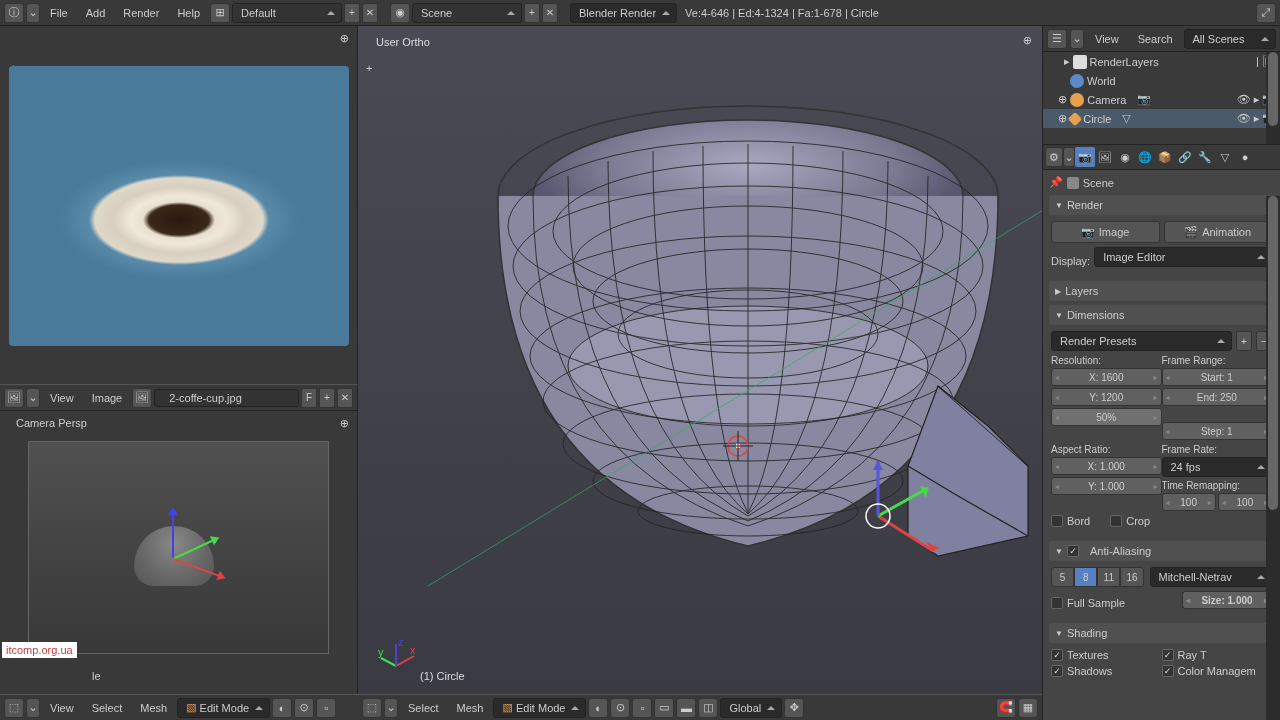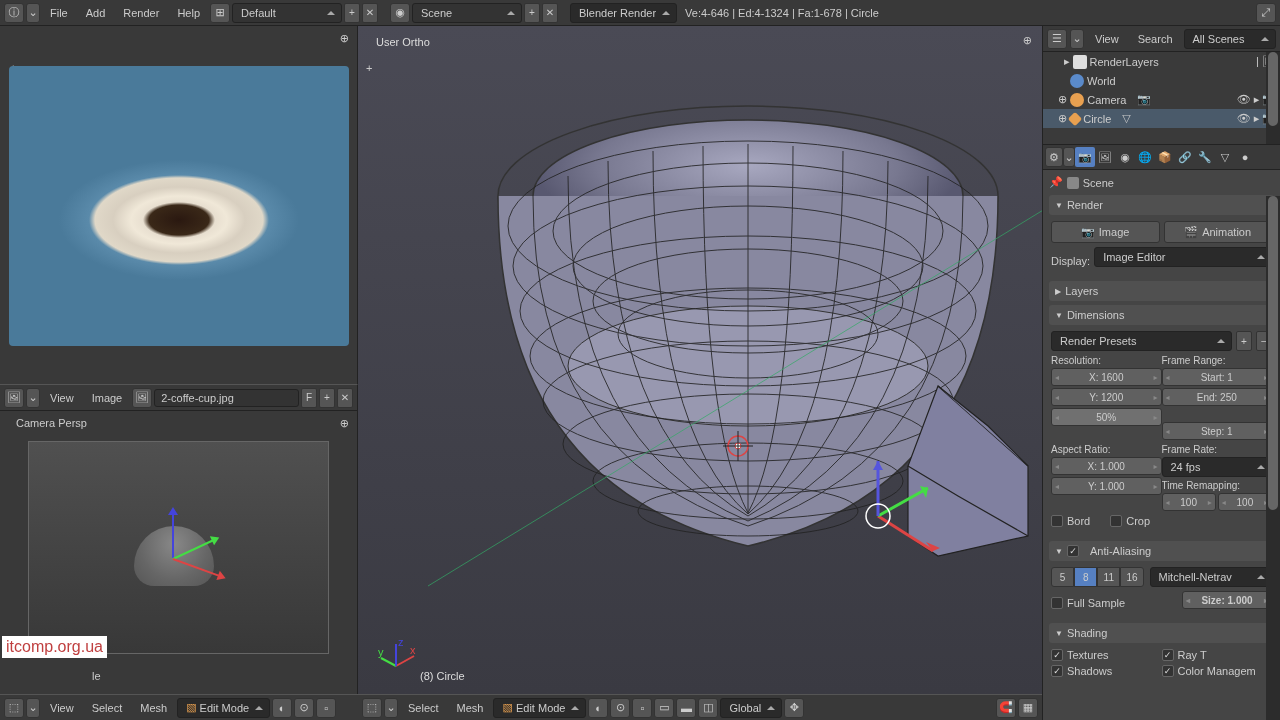--- a/index.html
+++ b/index.html
@@ -10,21 +10,21 @@
 .dropdown{background:#333;border:1px solid #222;border-radius:3px;height:20px;padding:0 20px 0 8px;display:flex;align-items:center;min-width:110px;position:relative;}
 .dropdown::after{content:"";position:absolute;right:6px;top:7px;border-left:4px solid transparent;border-right:4px solid transparent;border-bottom:4px solid #aaa;}
 .dropdown.dark{background:#2a2a2a;}
 .small-btn{width:16px;height:20px;background:#555;border:1px solid #333;border-radius:2px;display:flex;align-items:center;justify-content:center;cursor:pointer;font-size:10px;}
 .status-text{padding:0 6px;white-space:nowrap;}
 .main{display:flex;height:694px;}
 .left-col{width:358px;display:flex;flex-direction:column;}
 .ref-panel{height:358px;background:#393939;border-right:1px solid #222;position:relative;padding:6px;}
 .ref-img{width:340px;height:280px;margin:34px auto 0;background:radial-gradient(ellipse 120px 60px at 50% 55%,#2a1810 0%,#3a2818 25%,#e8dfd0 30%,#f0e8d8 40%,#d8cfc0 55%,#e0d8c8 70%,#5a8aaa 75%,#4a7a9a 100%);border-radius:4px;position:relative;}
 .img-toolbar{height:26px;background:#393939;border-top:1px solid #555;border-right:1px solid #222;display:flex;align-items:center;padding:0 4px;gap:2px;}
-.text-field{background:#333;border:1px solid #222;border-radius:3px;height:18px;padding:0 6px;display:flex;align-items:center;flex:1;}
+.text-field{background:#333;border:1px solid #222;border-radius:3px;height:18px;padding:0 14px;display:flex;align-items:center;flex:1;}
 .cam-panel{flex:1;background:#393939;border-right:1px solid #222;border-top:1px solid #222;position:relative;}
 .cam-label{position:absolute;top:6px;left:16px;}
 .cam-view{position:absolute;top:30px;left:28px;right:28px;bottom:40px;background:linear-gradient(180deg,#505050 0%,#383838 100%);border:1px solid #666;}
 .cup-mini{position:absolute;top:40%;left:35%;width:80px;height:60px;background:radial-gradient(ellipse at 50% 30%,#888 0%,#666 60%,#555 100%);border-radius:40px 40px 20px 20px;}
 .gizmo-mini{position:absolute;top:55%;left:48%;}
 .axis-r{position:absolute;width:50px;height:2px;background:#d44;transform:rotate(20deg);transform-origin:left;}
 .axis-r::after{content:"";position:absolute;right:-6px;top:-4px;border-left:8px solid #d44;border-top:5px solid transparent;border-bottom:5px solid transparent;}
 .axis-g{position:absolute;width:45px;height:2px;background:#4d4;transform:rotate(-25deg);transform-origin:left;}
 .axis-g::after{content:"";position:absolute;right:-6px;top:-4px;border-left:8px solid #4d4;border-top:5px solid transparent;border-bottom:5px solid transparent;}
 .axis-b{position:absolute;width:2px;height:45px;background:#44d;bottom:0;left:-1px;}
@@ -64,21 +64,21 @@
 .num-field::after{content:"▸";position:absolute;right:3px;font-size:8px;color:#888;}
 .two-col{display:flex;}
 .col{flex:1;}
 .col-label{font-size:10px;margin-bottom:2px;}
 .checkbox{width:12px;height:12px;background:#333;border:1px solid #666;border-radius:2px;display:inline-flex;align-items:center;justify-content:center;}
 .checkbox.checked::after{content:"✓";font-size:9px;color:#ddd;}
 .sample-btns{display:flex;gap:0;margin-bottom:4px;}
 .sample-btn{background:#555;border:1px solid #333;height:20px;flex:1;display:flex;align-items:center;justify-content:center;cursor:pointer;font-size:10px;}
 .sample-btn:first-child{border-radius:3px 0 0 3px;}
 .sample-btn.active{background:#5680c2;}
-.watermark{position:absolute;bottom:36px;left:2px;background:#fff;color:#c04040;padding:2px 4px;font-size:16px;}
+.watermark{position:absolute;bottom:36px;left:2px;background:#fff;color:#c04040;padding:2px 4px;font-size:11px;}
 .scrollbar-v{position:absolute;right:0;top:26px;bottom:0;width:14px;background:#2c2c2c;}
 .scrollbar-thumb{position:absolute;left:2px;right:2px;top:0;height:60%;background:#666;border-radius:5px;}
 </style>
 </head>
 <body>
 
 <div class="topbar">
   <div class="icon-btn">ⓘ</div>
   <div class="icon-btn" style="width:14px;">⌄</div>
   <div class="menu-item">File</div>
@@ -210,21 +210,21 @@
             <polygon points="55,35 48,26 62,32" fill="#d44"></polygon>
           <line x1="0" y1="0" x2="50" y2="-28" stroke="#4d4" stroke-width="3"></line>
             <polygon points="50,-28 42,-30 48,-18" fill="#4d4"></polygon>
           <line x1="0" y1="0" x2="0" y2="-55" stroke="#55d" stroke-width="3"></line>
             <polygon points="0,-55 -5,-46 5,-46" fill="#55d"></polygon>
           <circle r="12" fill="none" stroke="#fff" stroke-width="1.5"></circle>
         </g>
 
         <line x1="0" y1="520" x2="720" y2="80" stroke="#3a6" stroke-width="1" opacity="0.7"></line>
       </svg>
-      <div class="obj-label">(8) Circle</div>
+      <div class="obj-label">(1) Circle</div>
       <svg class="axis-indicator" viewBox="0 0 40 40">
         <line x1="20" y1="30" x2="38" y2="20" stroke="#d44" stroke-width="2"></line>
           <text x="34" y="18" fill="#d44" font-size="8">x</text>
         <line x1="20" y1="30" x2="5" y2="22" stroke="#4d4" stroke-width="2"></line>
           <text x="2" y="20" fill="#4d4" font-size="8">y</text>
         <line x1="20" y1="30" x2="20" y2="8" stroke="#44d" stroke-width="2"></line>
           <text x="22" y="10" fill="#44d" font-size="8">z</text>
       </svg>
     </div>
     <div class="bottombar">

